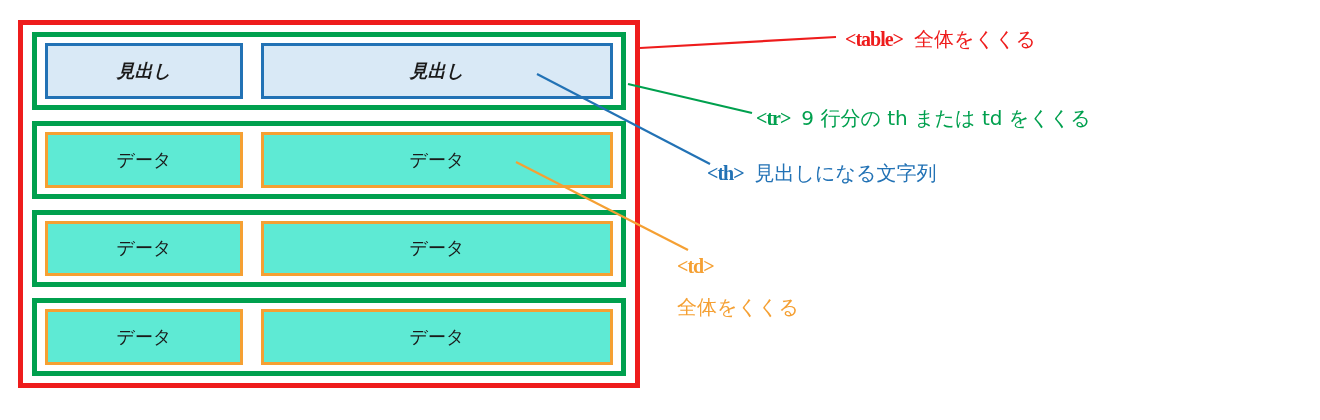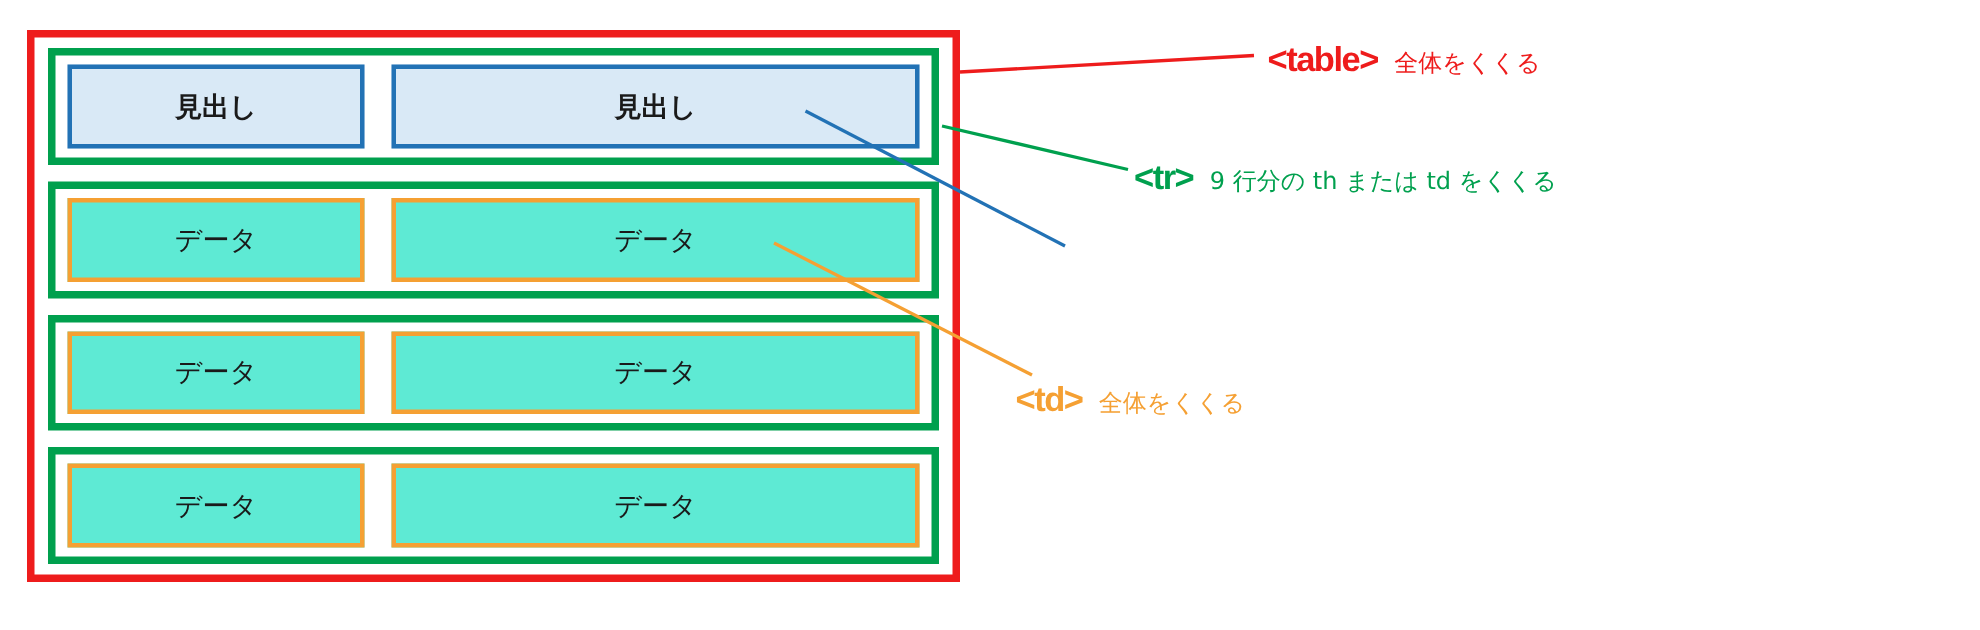--- a/index.html
+++ b/index.html
@@ -53,20 +53,21 @@
     font-size: 18px;
     color: var(--ink);
     background: #ffffff;
   }
   .cell-left  { width: 198px; flex: none; }
   .cell-right { flex: 1; }
   .th-cell {
     background: var(--th-fill);
     border: 3px solid var(--blue);
     font-weight: bold;
+    font-style: italic;
   }
   .td-cell {
     background: #5eead4;
     border: 3px solid var(--orange);
     font-weight: normal;
   }
   
   #connector-lines {
     position: absolute;
     left: 0; top: 0;
@@ -77,30 +78,30 @@
   
   .annotation {
     position: absolute;
     display: flex;
     align-items: baseline;
     gap: 11px;
     white-space: nowrap;
     line-height: 30px;
   }
   .tag {
-    font-family: Liberation Sans, sans-serif;
+    font-family: Liberation Serif, serif;
     font-weight: bold;
-    font-size: 23px;
+    font-size: 20px;
     letter-spacing: -1px;
   }
-  .desc { font-size: 16px; }
+  .desc { font-size: 20px; }
   .c-red    { color: var(--red); }
   .c-green  { color: var(--green); justify-content: flex-end; }
   .c-blue   { color: var(--blue); }
-  .c-orange { color: var(--orange); }
+  .c-orange { color: var(--orange); flex-direction: column; }
   #annotation-table { left: 845px; top: 24px;  }
   #annotation-tr    { left: 756px; top: 103px; }
   #annotation-th    { left: 707px; top: 158px; }
   #annotation-td    { left: 677px; top: 251px; }
 </style>
 </head>
 <body>
 
 <div id="canvas">
 
@@ -138,19 +139,23 @@
   <div class="annotation c-red" id="annotation-table">
     <span class="tag c-red">&lt;table&gt;</span>
     <span class="desc c-red">全体をくくる</span>
   </div>
 
   <div class="annotation c-green" id="annotation-tr">
     <span class="tag c-green">&lt;tr&gt;</span>
     <span class="desc c-green">9 行分の th または td をくくる</span>
   </div>
 
+  <div class="annotation c-blue" id="annotation-th">
+    <span class="tag c-blue">&lt;th&gt;</span>
+    <span class="desc c-blue">見出しになる文字列</span>
+  </div>
 
   <div class="annotation c-orange" id="annotation-td">
     <span class="tag c-orange">&lt;td&gt;</span>
     <span class="desc c-orange">全体をくくる</span>
   </div>
 
 </div>
 
 </body></html>

